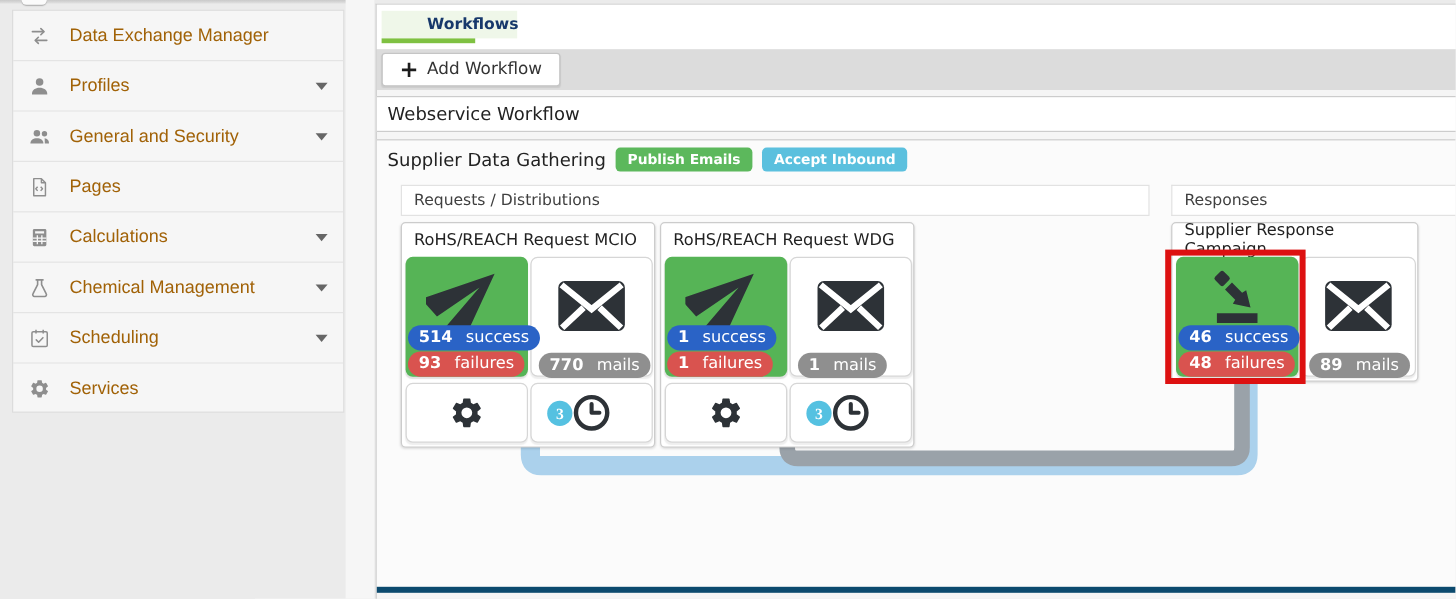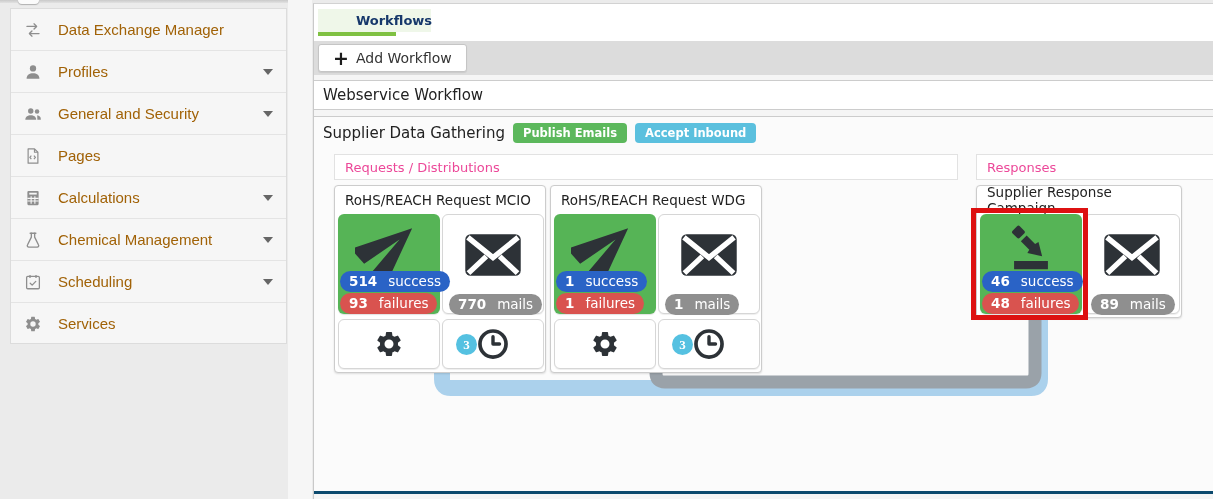--- a/index.html
+++ b/index.html
@@ -40,31 +40,31 @@
   .btn-add{position:absolute;left:4px;top:3px;height:28px;padding:0 14px;background:#fff;
            border:1px solid #c5c5c5;border-radius:3px;display:flex;align-items:center;gap:7px;
            font-size:14px;color:#333;cursor:pointer;box-shadow:0 1px 1px rgba(0,0,0,.08);}
   .btn-add .plus{font-size:19px;font-weight:bold;color:#1c1c1c;line-height:1;}
 
   .row-web{position:absolute;left:0;top:76px;width:899px;height:28px;background:#fff;
            border-top:1px solid #ccc;border-bottom:1px solid #ccc;display:flex;align-items:center;
            padding-left:9px;font-size:15px;color:#222;cursor:pointer;}
 
   .wf-panel{position:absolute;left:0;top:112px;width:899px;height:378px;background:#fbfbfb;
-            border-top:1px solid #ccc;border-bottom:3px solid #0c4a6e;box-sizing:border-box;}
+            border-top:1px solid #ccc;border-bottom:5px solid #0c4a6e;box-sizing:border-box;}
   .wf-titlebar{position:absolute;left:9px;top:6px;display:flex;align-items:center;gap:8px;}
   .wf-title{font-size:15px;color:#222;}
   .pill{display:inline-block;padding:3px 10px;border-radius:4px;color:#fff;
         font-size:11.5px;font-weight:bold;white-space:nowrap;}
   .pill-green{background:#5cb85c;}
   .pill-teal{background:#5bc0de;}
 
   .sec-head{position:absolute;top:37px;height:26px;background:#fff;border:1px solid #e2e2e2;
             box-sizing:border-box;display:flex;align-items:center;padding-left:10px;
-            font-size:13px;color:#ec4899;}
+            font-size:13px;color:#404040;}
   .sec-requests{left:20px;width:624px;}
   .sec-responses{left:662px;width:237px;border-right:none;}
 
   .connectors{position:absolute;left:0;top:0;width:899px;height:378px;z-index:1;}
 
   .card{position:absolute;top:68px;width:212px;height:188px;background:#fff;border:1px solid #ccc;
         border-radius:4px;box-sizing:border-box;box-shadow:0 1px 2px rgba(0,0,0,.12);z-index:2;}
   .card-1{left:20px;}
   .card-2{left:236px;}
   .card-r{left:662px;width:206px;height:133px;}

